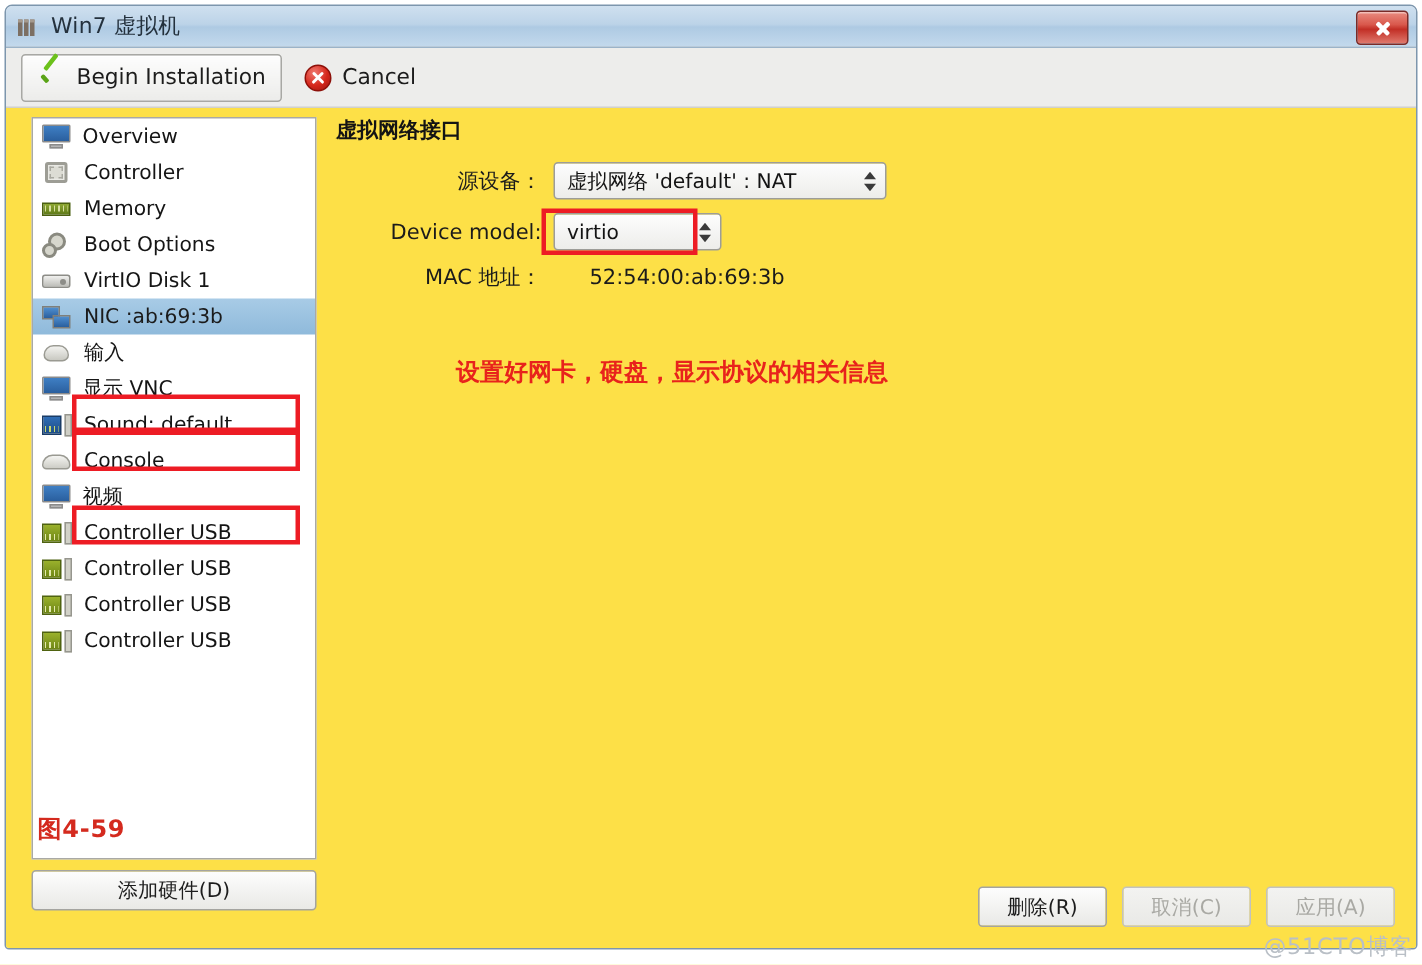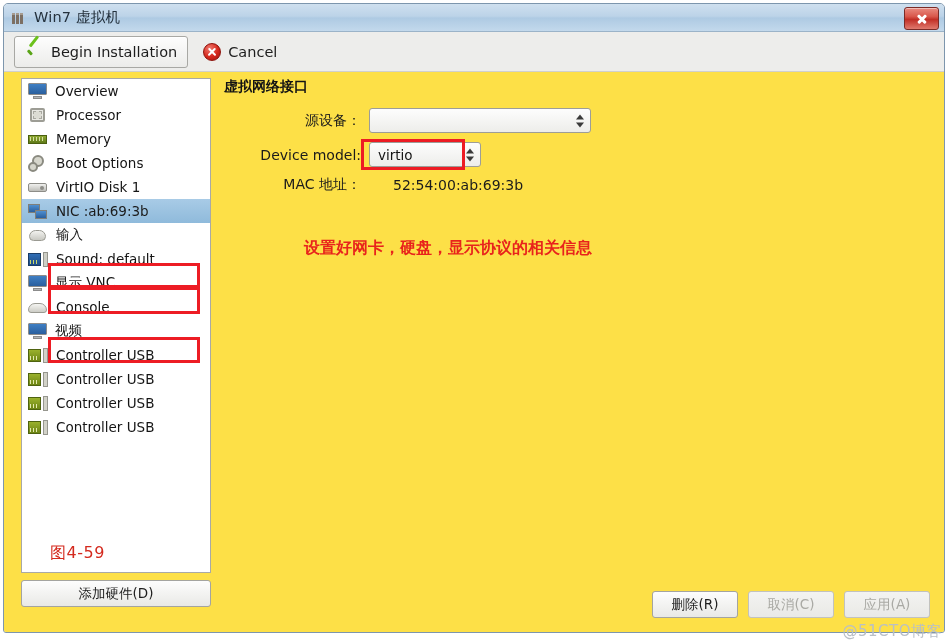--- a/index.html
+++ b/index.html
@@ -286,24 +286,24 @@
     content: ""; position: absolute; left: 1px; bottom: 1px; right: 1px; height: 4px;
     background: repeating-linear-gradient(to right,#e3e9ae 0 1px, transparent 1px 3px);
   }
   .ic-usb .br {
     position: absolute; right: 0; top: 1px; width: 5px; height: 15px;
     background: #d2d2c8; border: 1px solid #96968e; box-sizing: border-box;
   }
 
   .fig-caption {
     position: absolute;
-    left: 28px;
+    left: 3px;
     bottom: 8px;
     font-size: 16px;
-    font-weight: normal;
+    font-weight: bold;
     color: #d42a1e;
     letter-spacing: .5px;
   }
 
   .add-hw-btn {
     position: absolute;
     left: 17px;
     top: 508px;
     width: 190px;
     height: 27px;
@@ -474,21 +474,21 @@
                 <span class="scr"></span>
                 <span class="base"></span>
               </span>
               <span>Overview</span>
             </div>
             <div class="hw-row">
               <span class="hw-icon ic-cpu">
                 <span class="body"></span>
                 <span class="inner"></span>
               </span>
-              <span>Processor</span>
+              <span>Controller</span>
             </div>
             <div class="hw-row">
               <span class="hw-icon ic-mem">
                 <span class="stick"></span>
               </span>
               <span>Memory</span>
             </div>
             <div class="hw-row">
               <span class="hw-icon ic-gear">
                 <span class="g1"></span>
@@ -509,44 +509,44 @@
               </span>
               <span>NIC :ab:69:3b</span>
             </div>
             <div class="hw-row">
               <span class="hw-icon ic-mouse">
                 <span class="m"></span>
               </span>
               <span>输入</span>
             </div>
             <div class="hw-row">
+              <span class="hw-icon ic-monitor">
+                <span class="scr"></span>
+                <span class="base"></span>
+              </span>
+              <span>显示 VNC</span>
+            </div>
+            <div class="hw-row">
               <span class="hw-icon ic-sound">
                 <span class="card"></span>
                 <span class="br"></span>
               </span>
               <span>Sound: default</span>
             </div>
             <div class="hw-row">
+              <span class="hw-icon ic-console">
+                <span class="c"></span>
+              </span>
+              <span>Console</span>
+            </div>
+            <div class="hw-row">
               <span class="hw-icon ic-monitor">
                 <span class="scr"></span>
                 <span class="base"></span>
               </span>
-              <span>显示 VNC</span>
-            </div>
-            <div class="hw-row">
-              <span class="hw-icon ic-console">
-                <span class="c"></span>
-              </span>
-              <span>Console</span>
-            </div>
-            <div class="hw-row">
-              <span class="hw-icon ic-monitor">
-                <span class="scr"></span>
-                <span class="base"></span>
-              </span>
               <span>视频</span>
             </div>
             <div class="hw-row">
               <span class="hw-icon ic-usb">
                 <span class="card"></span>
                 <span class="br"></span>
               </span>
               <span>Controller USB</span>
             </div>
             <div class="hw-row">
@@ -579,20 +579,21 @@
       <div class="redbox" style="left:44px; top:265px; width:152px; height:26px;"></div>
 
       <div class="add-hw-btn">添加硬件(D)</div>
 
       <div class="main-panel">
         <div class="panel-title">虚拟网络接口</div>
 
         <div class="form-row">
           <div class="form-label">源设备：</div>
           <div class="combo wide">
+            <span>虚拟网络 'default' : NAT</span>
             <span class="spin"></span>
           </div>
         </div>
 
         <div class="form-row" style="position:relative;">
           <div class="form-label">Device model:</div>
           <div class="combo narrow">
             <span>virtio</span>
             <span class="spin"></span>
           </div>

